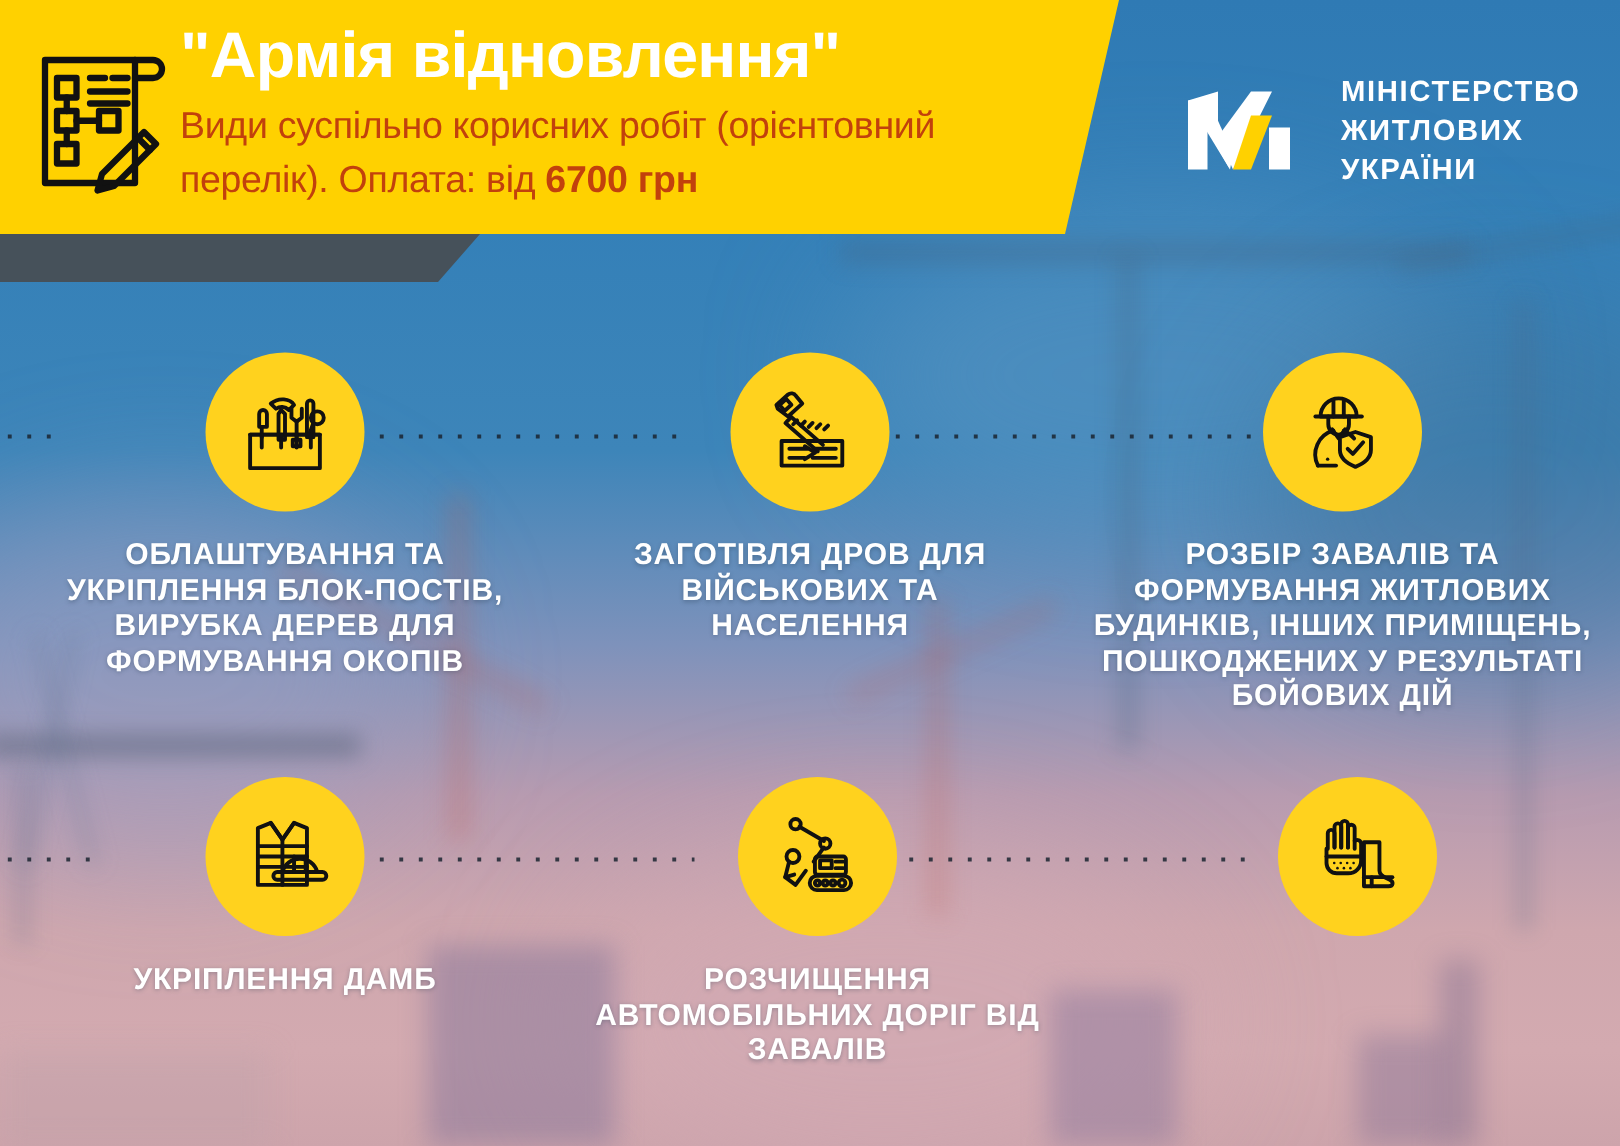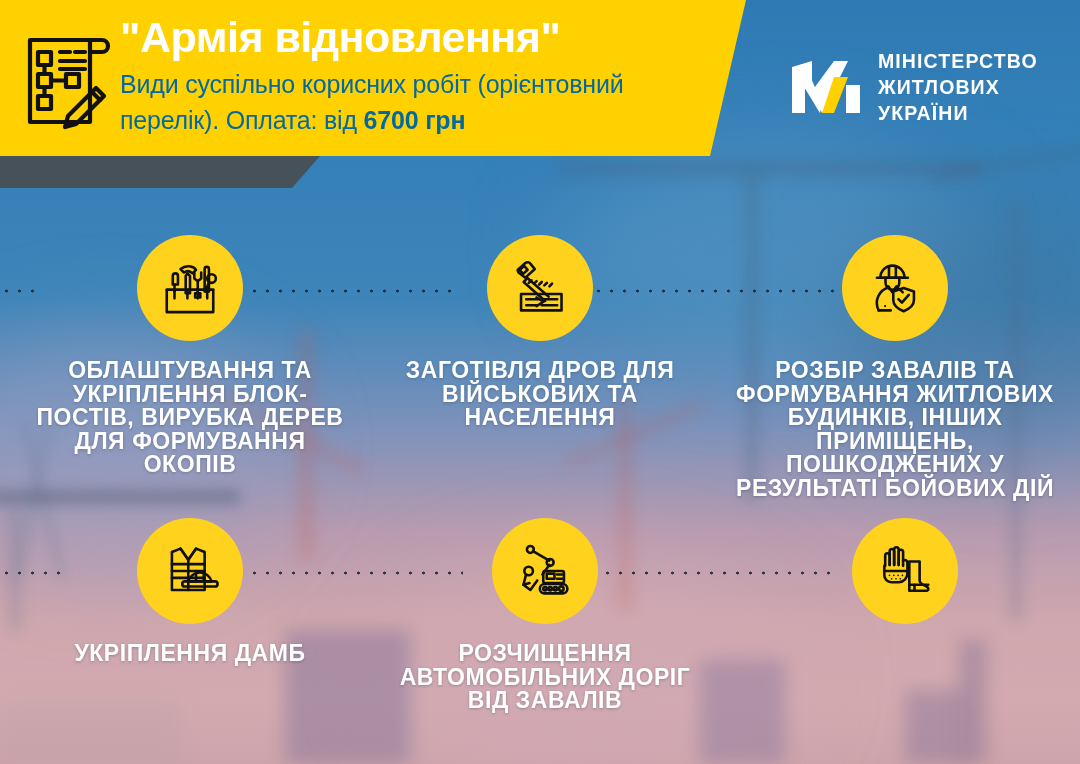--- a/index.html
+++ b/index.html
@@ -53,37 +53,37 @@
     position:absolute; left:22px; top:30px; width:92px; height:100px;
   }
   .banner-text{
     position:absolute; left:120px; top:8px; width:600px;
   }
   .banner-title{
     font-size:43px; font-weight:700; color:#ffffff;
     letter-spacing:-0.5px; line-height:58px; white-space:nowrap;
   }
   .banner-sub{
-    font-size:25px; font-weight:400; color:#0369a1;
+    font-size:25px; font-weight:400; color:#c2410c;
     line-height:36px; letter-spacing:-0.2px;
   }
   .banner-sub b{ font-weight:700;margin-top:23px; }
 
   
   .dark-tab{
     position:absolute; left:0; top:156px; width:320px; height:32px;
     background:#46515a;
     clip-path: polygon(0 0, 320px 0, 292px 32px, 0 32px);
     z-index:5;
   }
 
   
   .logo{
     position:absolute; left:790px; top:48px;
-    display:flex; align-items:center; gap:16px; z-index:7;
+    display:flex; align-items:center; gap:32px; z-index:7;
   }
   .logo-mark{ width:72px; height:72px; flex:0 0 auto; }
   .logo-text{
     color:#ffffff; font-weight:700; font-size:19.5px;
     line-height:26px; letter-spacing:1.1px; white-space:nowrap;
   }
 
   
   .items{ position:absolute; inset:0; z-index:4; }
 
@@ -91,21 +91,21 @@
 
   .circle{
     width:106px; height:106px; border-radius:50%;
     background:#FFD21E; margin:0 auto;
     display:flex; align-items:center; justify-content:center;
   }
   .circle svg{ display:block; }
 
   .caption{
     color:#ffffff; font-weight:700;
-    font-size:23px; line-height:23.5px;
+    font-size:20px; line-height:23.5px;
     letter-spacing:0.55px;
     text-shadow:0 1px 3px rgba(40,60,80,.35);
     margin-top:18px;
   }
 
   
   .dots{
     position:absolute; height:4px;
     background-image: radial-gradient(circle, #1a2430 1.4px, rgba(0,0,0,0) 1.6px);
     background-size:13px 4px;

